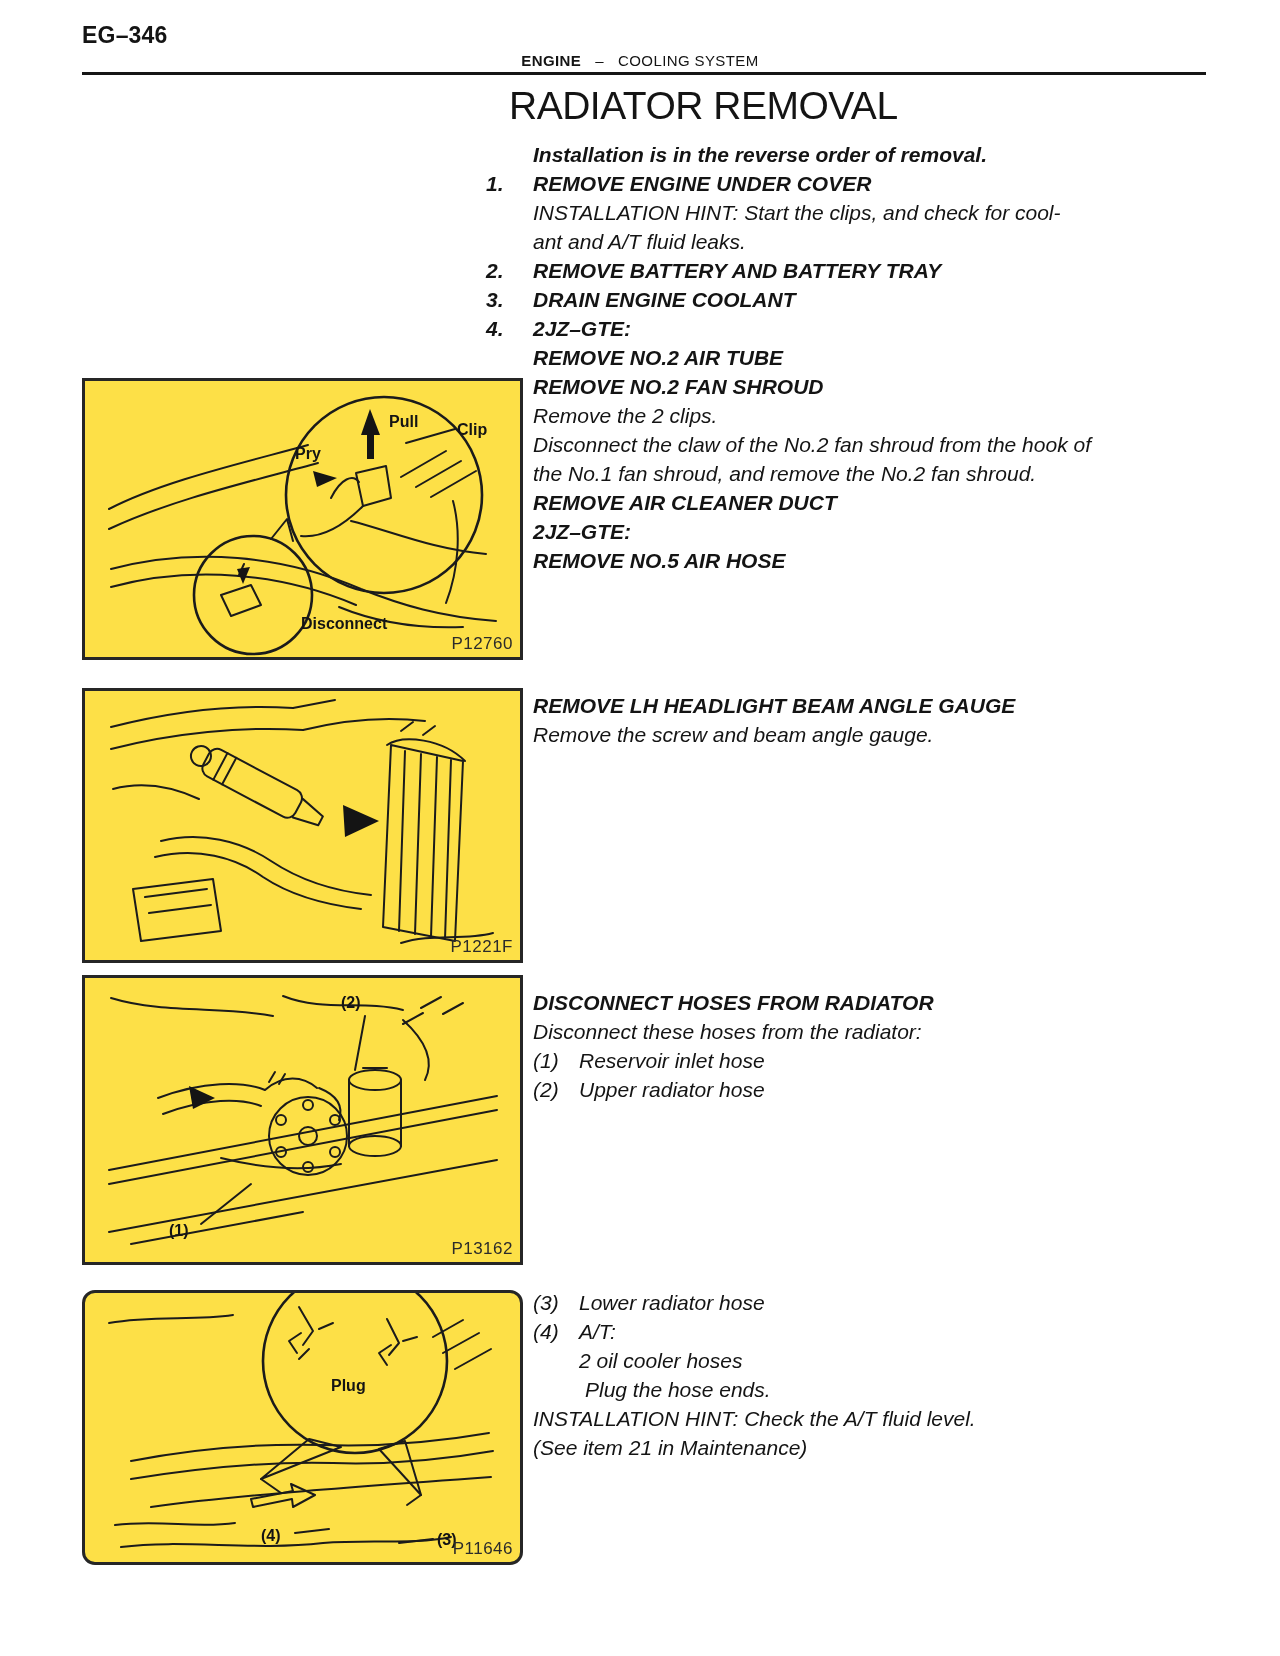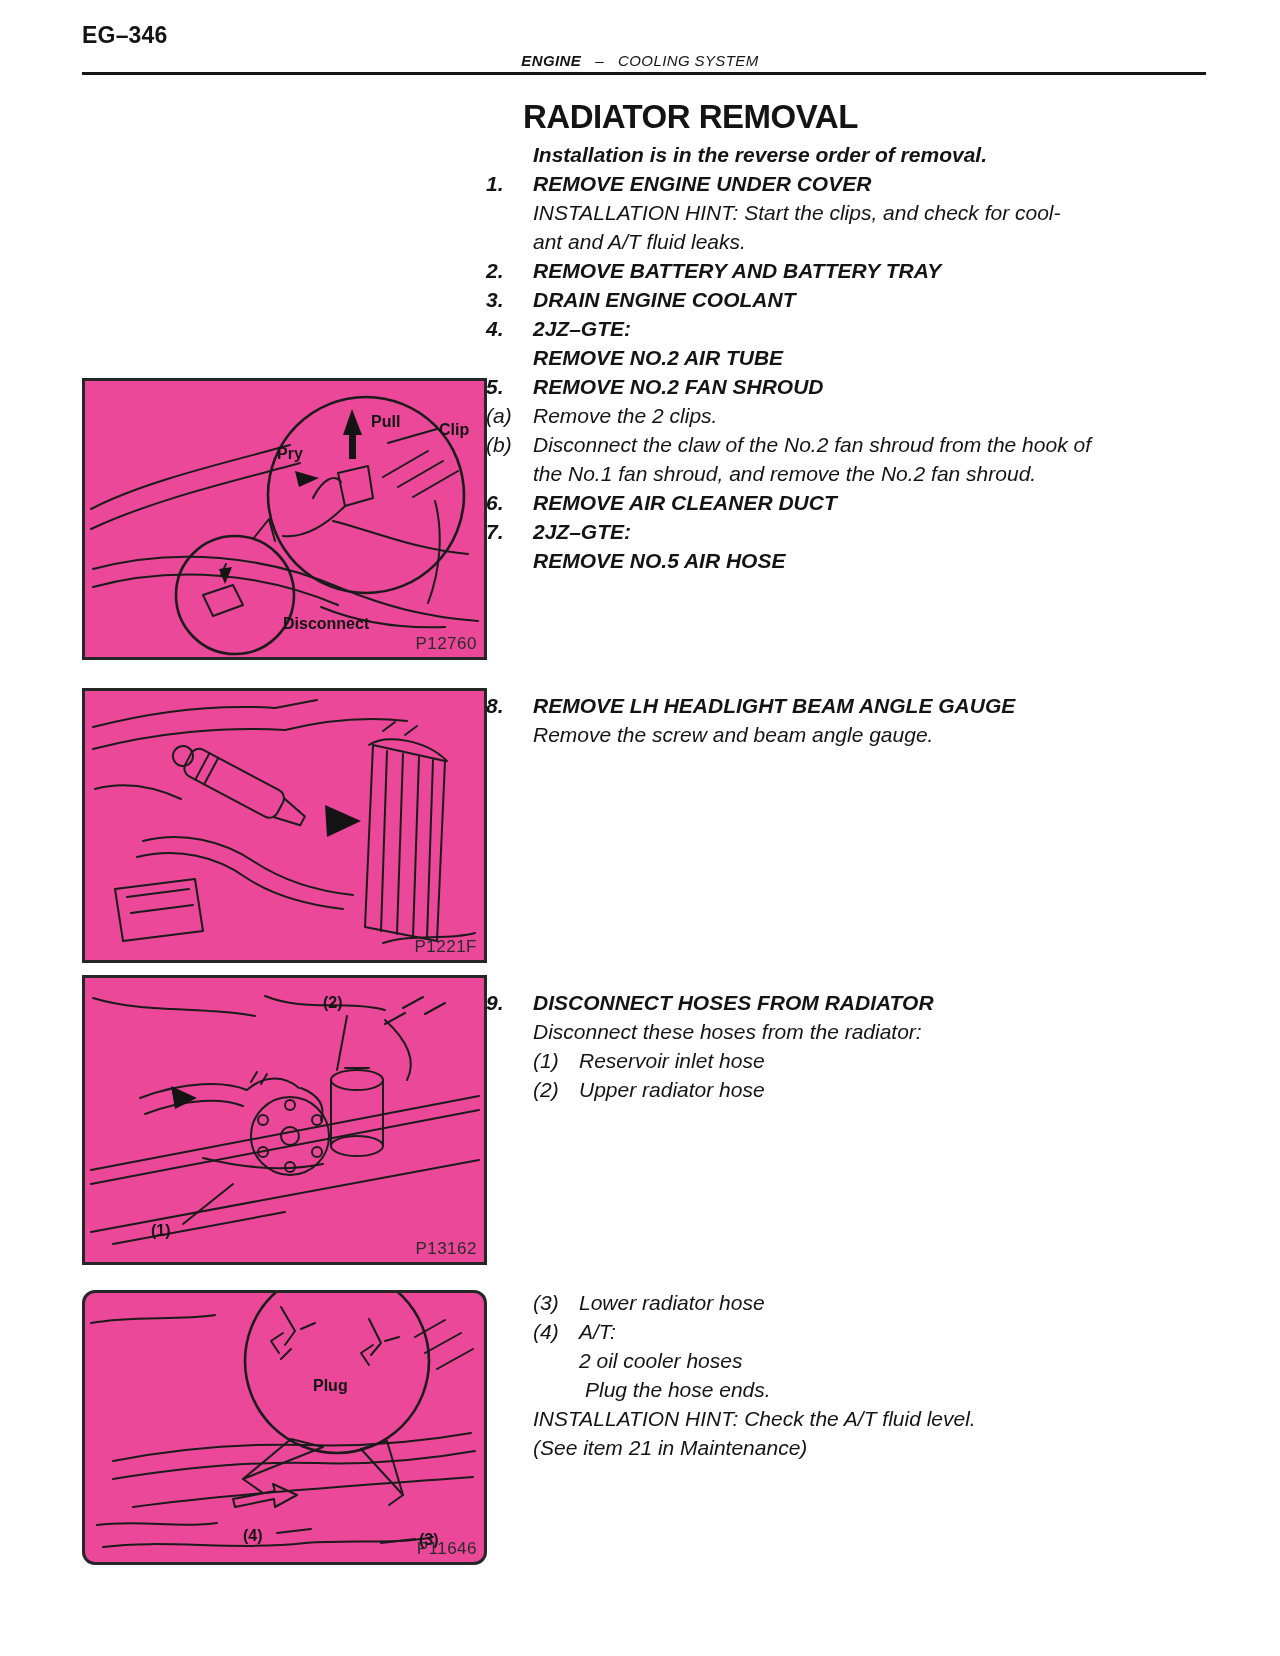--- a/index.html
+++ b/index.html
@@ -11,42 +11,42 @@
   }
   .b { font-weight:700; }
   .pre { white-space:pre-line; }
 
   .hdr-code {
     position:absolute; left:82px; top:22px;
     font-size:23px; font-weight:700; letter-spacing:0.2px;
   }
   .hdr-center {
     position:absolute; left:0; top:52px; width:1280px;
-    text-align:center; font-size:15px; letter-spacing:0.4px;font-style:italic;
+    text-align:center; font-size:15px; letter-spacing:0.4px;
   }
   .hdr-center .sep { margin:0 14px; }
   .rule {
     position:absolute; left:82px; top:72px; width:1124px; height:0;
     border-top:3px solid #161616;
   }
   .title {
-    position:absolute; left:509px; top:84px; margin:14px;
-    font-size:33px; font-weight:700; letter-spacing:-0.5px;
+    position:absolute; left:509px; top:84px; margin:0;
+    font-size:39px; font-weight:400; letter-spacing:-0.5px;
   }
 
   .col { position:absolute; left:486px; width:698px; font-size:21px; line-height:29px;font-style:italic; }
   .row { display:flex; align-items:flex-start; }
   .gut  { width:47px; flex:none; }
   .gut2 { width:46px; flex:none; }
   .txt  { flex:1; }
   .plug-indent { padding-left:6px; }
 
   .figure {
-    position:absolute; left:82px; width:405px;
-    border:3px solid #262626; background:#ec4899; box-sizing:border-box;
+    position:absolute; left:82px; width:441px;
+    border:3px solid #262626; background:#fde047; box-sizing:border-box;
   }
   #fig1 { top:378px;  height:282px; }
   #fig2 { top:688px;  height:275px;text-decoration:underline; }
   #fig3 { top:975px;  height:290px; }
   #fig4 { top:1290px; height:275px;border-radius:13px; }
   .figure svg { display:block; width:100%; height:100%; }
   .figcode {
     position:absolute; right:7px; bottom:3px;
     font-size:17px; color:#2b2b2b; letter-spacing:0.5px;
   }

